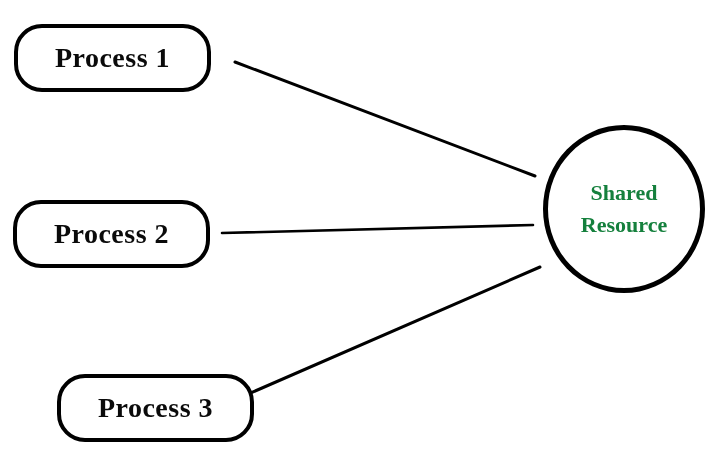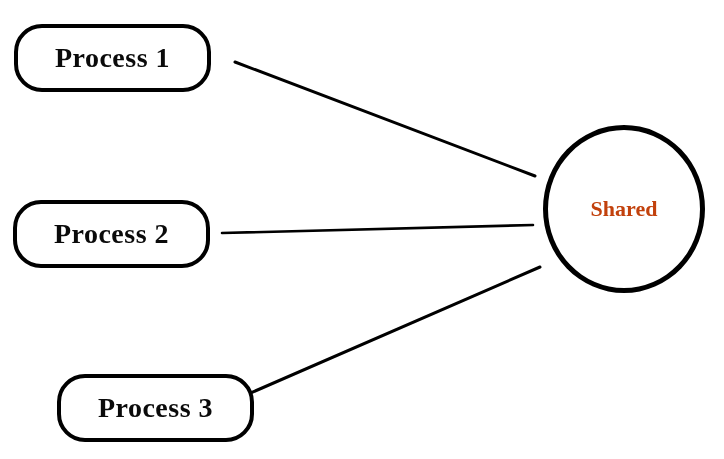--- a/index.html
+++ b/index.html
@@ -57,21 +57,21 @@
     background: #ffffff;
     display: flex;
     flex-direction: column;
     align-items: center;
     justify-content: center;
   }
   .resource-circle span {
     font-weight: bold;
     font-size: 22px;
     line-height: 32px;
-    color: #c2410c;
+    color: #15803d;
     white-space: nowrap;
   }
 </style>
 </head>
 <body>
 
 <div class="canvas">
 
   <svg class="lines-layer" viewBox="0 0 724 459" xmlns="http://www.w3.org/2000/svg">
     <line x1="235" y1="62" x2="535" y2="176" stroke="#000000" stroke-width="3" stroke-linecap="round"></line>
@@ -86,15 +86,16 @@
   <div class="process-box box-2">
     <span>Process 2</span>
   </div>
 
   <div class="process-box box-3">
     <span>Process 3</span>
   </div>
 
   <div class="resource-circle">
     <span>Shared</span>
+    <span>Resource</span>
   </div>
 
 </div>
 
 </body></html>

